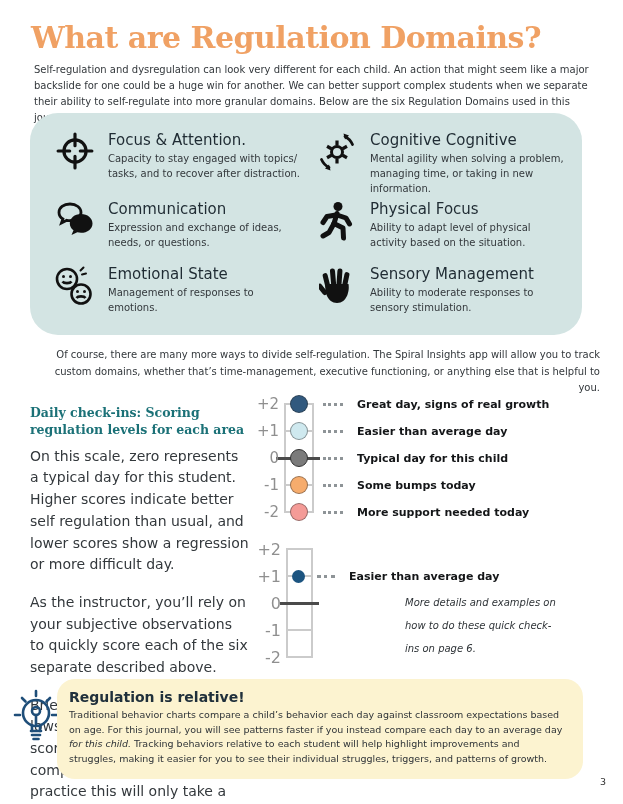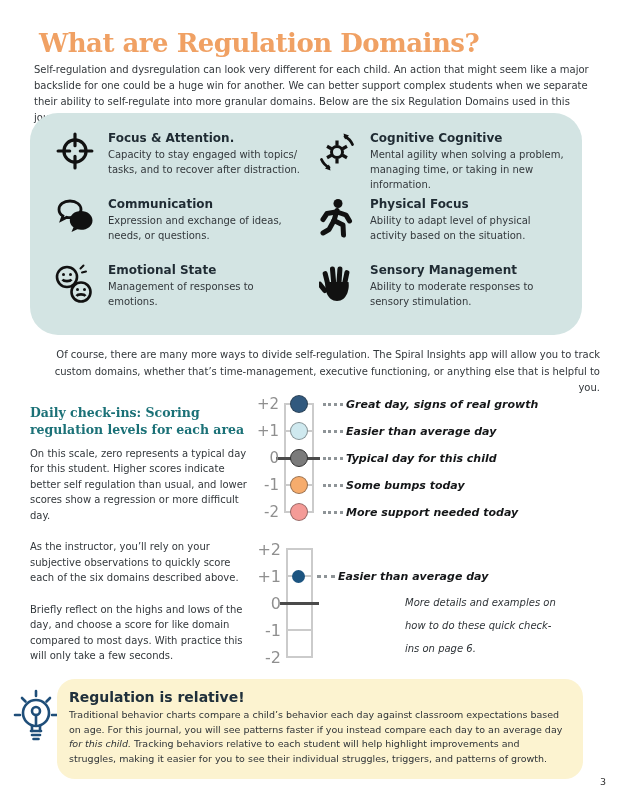--- a/index.html
+++ b/index.html
@@ -1,61 +1,61 @@
 <!DOCTYPE html>
 <html><head>
 <meta charset="utf-8">
 <style>
   html,body{margin:0;padding:0;background:#ffffff;}
   .page{position:relative;width:623px;height:804px;background:#ffffff;overflow:hidden;
         font-family:"DejaVu Sans",sans-serif;color:#33383c;}
 
-  .title{position:absolute;left:27px;top:16px;margin:12px;
-         font-family:"DejaVu Serif",serif;font-weight:700;font-size:26px;
+  .title{position:absolute;left:27px;top:16px;margin:4px;
+         font-family:"DejaVu Serif",serif;font-weight:700;font-size:30px;
          letter-spacing:-0.5px;color:#f0a164;text-align:center;}
 
   .intro{position:absolute;left:34px;top:62px;width:566px;margin:0;
          font-size:10px;line-height:1.6;color:#33383c;}
 
   
   .domains-box{position:absolute;left:30px;top:113px;width:552px;height:222px;
                background:#d3e4e3;border-radius:28px;box-sizing:border-box;
                padding:18px 14px 10px 24px;display:grid;
                grid-template-columns:1fr 1fr;grid-template-rows:1fr 1fr 1fr;
                column-gap:10px;row-gap:4px;}
   .domain-item{display:flex;gap:12px;align-items:flex-start;}
   .domain-icon{flex:0 0 42px;display:flex;justify-content:center;padding-top:1px;}
-  .dtitle{font-size:12px;font-weight:700;color:#1f2b33;margin-bottom:2px;}
+  .dtitle{font-size:15px;font-weight:400;color:#1f2b33;margin-bottom:2px;}
   .ddesc{font-size:10px;line-height:1.5;color:#33383c;max-width:212px;}
 
   .middle-note{position:absolute;left:34px;top:347px;width:566px;margin:0;
                font-size:10px;line-height:1.65;color:#33383c;text-align:right;}
 
   
   .checkins-left{position:absolute;left:30px;top:377px;width:220px;margin-top:28px;}
   .checkins-left h2{margin:0 0 7px;font-family:"DejaVu Serif",serif;font-weight:700;
                     font-size:12.5px;line-height:1.35;color:#1b7177;}
-  .checkins-left p{margin:0 0 16px;font-size:10px;line-height:1.55;color:#33383c;}
+  .checkins-left p{margin:0 0 16px;font-size:14px;line-height:1.55;color:#33383c;}
 
   
   .scale{position:absolute;}
   .scale1{left:253px;top:395px;width:360px;height:132px;}
   .scale2{left:253px;top:537px;width:360px;height:140px;}
   .rail{position:absolute;width:2px;background:#cbcbcb;}
   .rung{position:absolute;height:2px;background:#cbcbcb;}
   .rung.zero{background:#4a4a4a;height:3px;}
   .srow{position:absolute;left:0;height:20px;display:flex;align-items:center;}
   .sval{width:26px;text-align:right;font-size:15px;color:#8f8f8f;}
   .scale2 .sval{width:28px;font-size:16px;}
   .sdot{width:18px;height:18px;border-radius:50%;box-sizing:border-box;
         border:1.5px solid rgba(40,40,40,0.45);margin-left:11px;}
   .sdot2{width:13px;height:13px;border-radius:50%;margin-left:11px;}
   .leader{width:20px;border-top:3px dotted #8e9497;margin-left:15px;}
   .scale2 .leader{width:18px;margin-left:12px;}
-  .slabel{margin-left:3px;font-size:11px;font-weight:700;font-style:italic;
+  .slabel{margin-left:14px;font-size:11px;font-weight:700;
           color:#141618;white-space:nowrap;}
   .scale-note{position:absolute;left:152px;top:54px;width:160px;
               font-size:10px;font-style:italic;line-height:2.3;color:#2e3337;}
 
   
   .callout-box{position:absolute;left:57px;top:679px;width:526px;min-height:89px;
                background:#fcf3d0;border-radius:18px;box-sizing:border-box;
                padding:10px 15px 12px 12px;}
   .callout-box h3{margin:0 0 3px;font-size:14px;font-weight:700;color:#20303b;}
   .callout-box p{margin:0;font-size:9.5px;line-height:1.55;color:#2e3337;}
@@ -196,21 +196,21 @@
       </div>
     </div>
 
   </section>
 
   <p class="middle-note">Of course, there are many more ways to divide self-regulation. The Spiral Insights app will allow you to track custom domains, whether that’s time-management, executive functioning, or anything else that is helpful to you.</p>
 
   <div class="checkins-left">
     <h2>Daily check-ins: Scoring regulation levels for each area</h2>
     <p>On this scale, zero represents a typical day for this student. Higher scores indicate better self regulation than usual, and lower scores show a regression or more difficult day.</p>
-    <p>As the instructor, you’ll rely on your subjective observations to quickly score each of the six domains described above.</p>
+    <p>As the instructor, you’ll rely on your subjective observations to quickly score each of the six separate described above.</p>
     <p>Briefly reflect on the highs and lows of the day, and choose a score for like domain compared to most days. With practice this will only take a few seconds.</p>
   </div>
 
   <div class="scale scale1">
     <div class="rail" style="left:31px;top:9px;height:108px;"></div>
     <div class="rail" style="left:59px;top:9px;height:108px;"></div>
     <div class="rung" style="left:31px;width:30px;top:8px;"></div>
     <div class="rung" style="left:31px;width:30px;top:35px;"></div>
     <div class="rung zero" style="left:23px;width:44px;top:61.5px;"></div>
     <div class="rung" style="left:31px;width:30px;top:89px;"></div>

